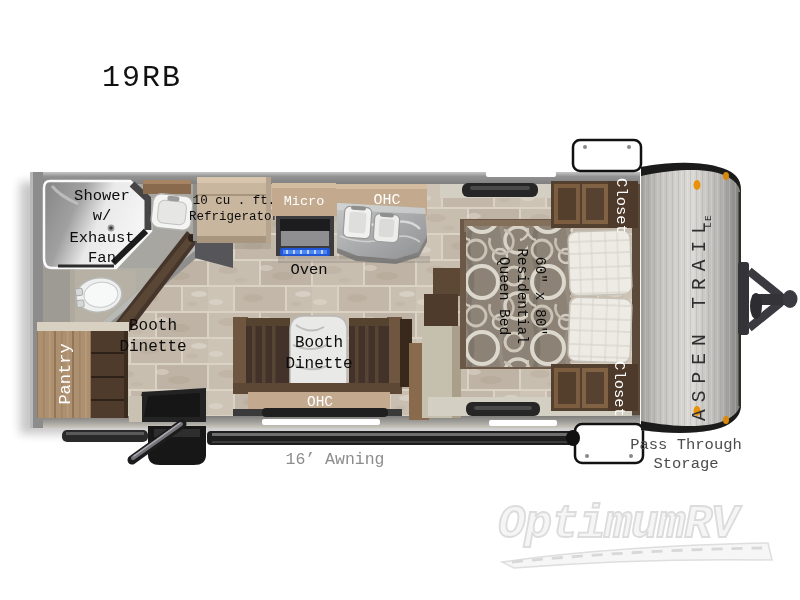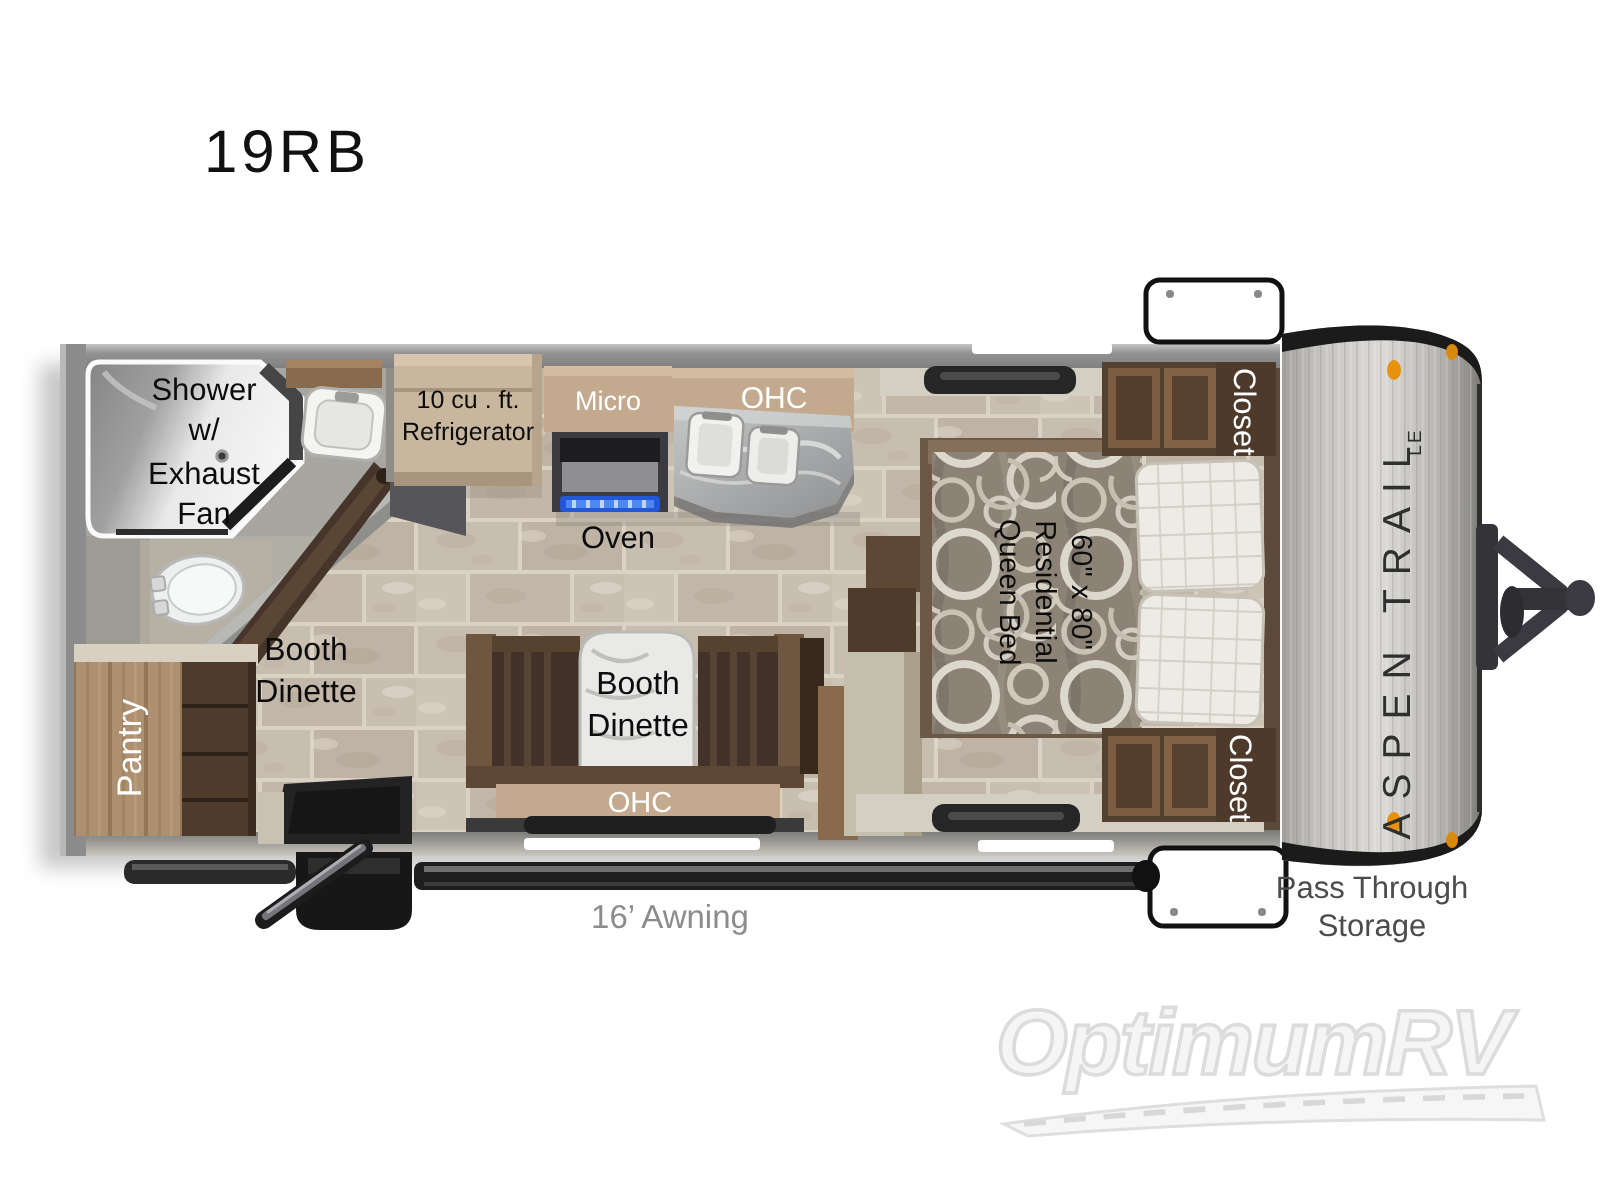--- a/index.html
+++ b/index.html
@@ -1,17 +1,17 @@
 <!DOCTYPE html>
 <html><head>
 <meta charset="utf-8">
 <style>
   html,body{margin:0;padding:0;background:#ffffff;}
   #stage{position:relative;width:800px;height:600px;background:#ffffff;overflow:hidden;
-    font-family:Liberation Sans, sans-serif;}
+    font-family:Liberation Mono, monospace;}
 </style>
 </head>
 <body>
 <div id="stage">
 <svg width="800" height="600" viewBox="0 0 800 600">
 <defs>
 
   <pattern id="tile" width="104" height="52" patternUnits="userSpaceOnUse">
     <rect width="104" height="52" fill="#d9d2c5"></rect>
     <rect x="1" y="1" width="50" height="24" fill="#c8beb0"></rect>

